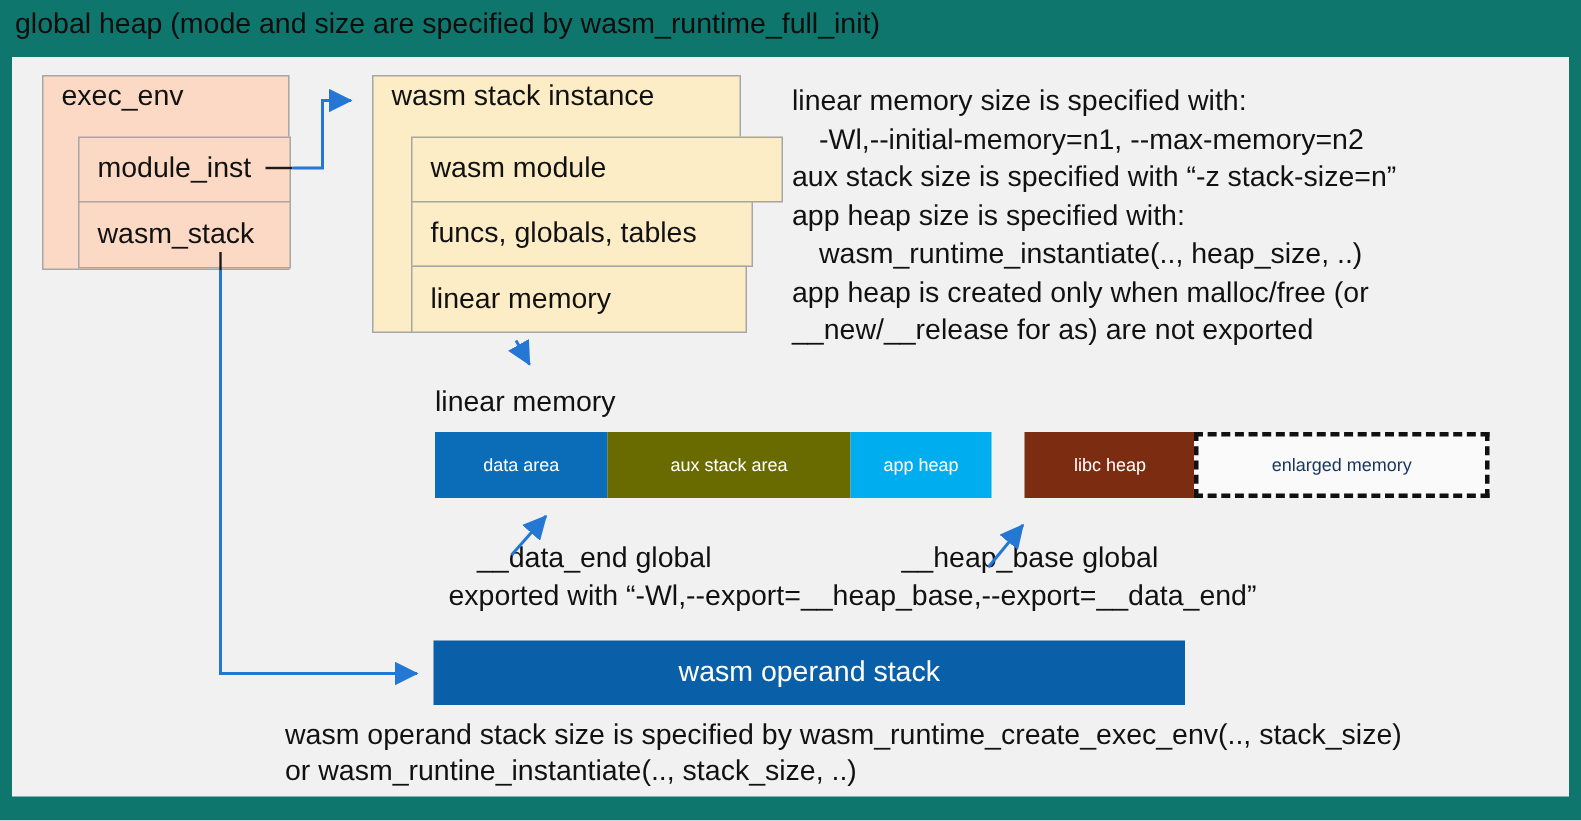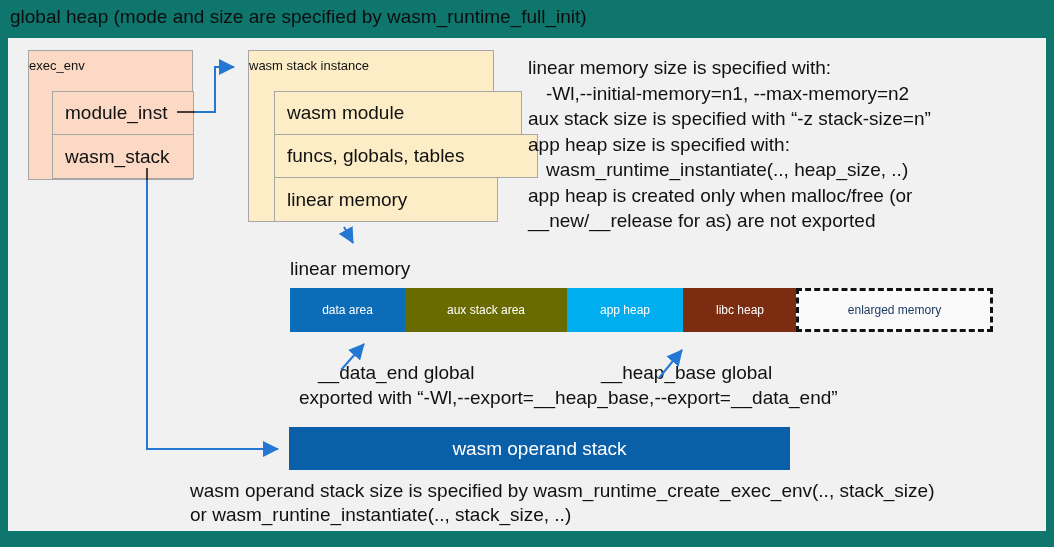--- a/index.html
+++ b/index.html
@@ -5,44 +5,44 @@
   html,body{margin:0;padding:0;background:#ffffff;}
   .canvas{
     position:relative;width:1054px;height:547px;background:#0f766e;overflow:hidden;
     font-family:"Liberation Sans","DejaVu Sans",sans-serif;color:#111111;
   }
   .title{position:absolute;left:10px;top:6px;font-size:19px;color:#0d0d0d;}
   .panel{position:absolute;left:8px;top:38px;width:1038px;height:493px;background:#f1f1f1;}
 
   
   .box{position:absolute;border:1px solid #a6a6a6;box-sizing:border-box;}
-  .box-header{height:28px;display:flex;align-items:center;padding-left:0;font-size:13px;}
+  .box-header{height:28px;display:flex;align-items:center;padding-left:12px;font-size:19px;}
   .row{position:absolute;border:1px solid #a6a6a6;box-sizing:border-box;
        display:flex;align-items:center;padding-left:12px;font-size:19px;}
 
   .exec-outer{left:28px;top:50px;width:165px;height:130px;}
   .exec-row1{left:52px;top:91px;width:142px;height:44px;}
   .exec-row2{left:52px;top:134px;width:142px;height:45px;}
 
   .mod-outer{left:248px;top:50px;width:246px;height:172px;}
   .mod-row1{left:274px;top:91px;width:248px;height:44px;}
-  .mod-row2{left:274px;top:134px;width:264px;height:44px;}
+  .mod-row2{left:274px;top:134px;width:228px;height:44px;}
   .mod-row3{left:274px;top:177px;width:224px;height:45px;}
 
   
   .notes{position:absolute;left:528px;top:55px;font-size:19px;line-height:25.5px;white-space:nowrap;}
   .note-line.indent{padding-left:18px;}
 
   
   .lm-label{position:absolute;left:290px;top:258px;font-size:19px;}
   .seg{position:absolute;top:288px;height:44px;display:flex;align-items:center;
        justify-content:center;font-size:12px;color:#ffffff;box-sizing:border-box;white-space:nowrap;}
   .seg-1{left:290px;width:115px;}
   .seg-2{left:405px;width:162px;}
-  .seg-3{left:567px;width:116px;}
+  .seg-3{left:567px;width:94px;}
   .seg-4{left:683px;width:114px;}
   .seg-5{left:796px;width:197px;border:3px dashed #111111;background:#fafafa;}
 
   .anno{position:absolute;font-size:19px;white-space:nowrap;}
   .data-end-label{left:318px;top:362px;}
   .heap-base-label{left:601px;top:362px;}
   .export-note{left:299px;top:387px;}
 
   .operand{position:absolute;left:289px;top:427px;width:501px;height:43px;
            display:flex;align-items:center;justify-content:center;

